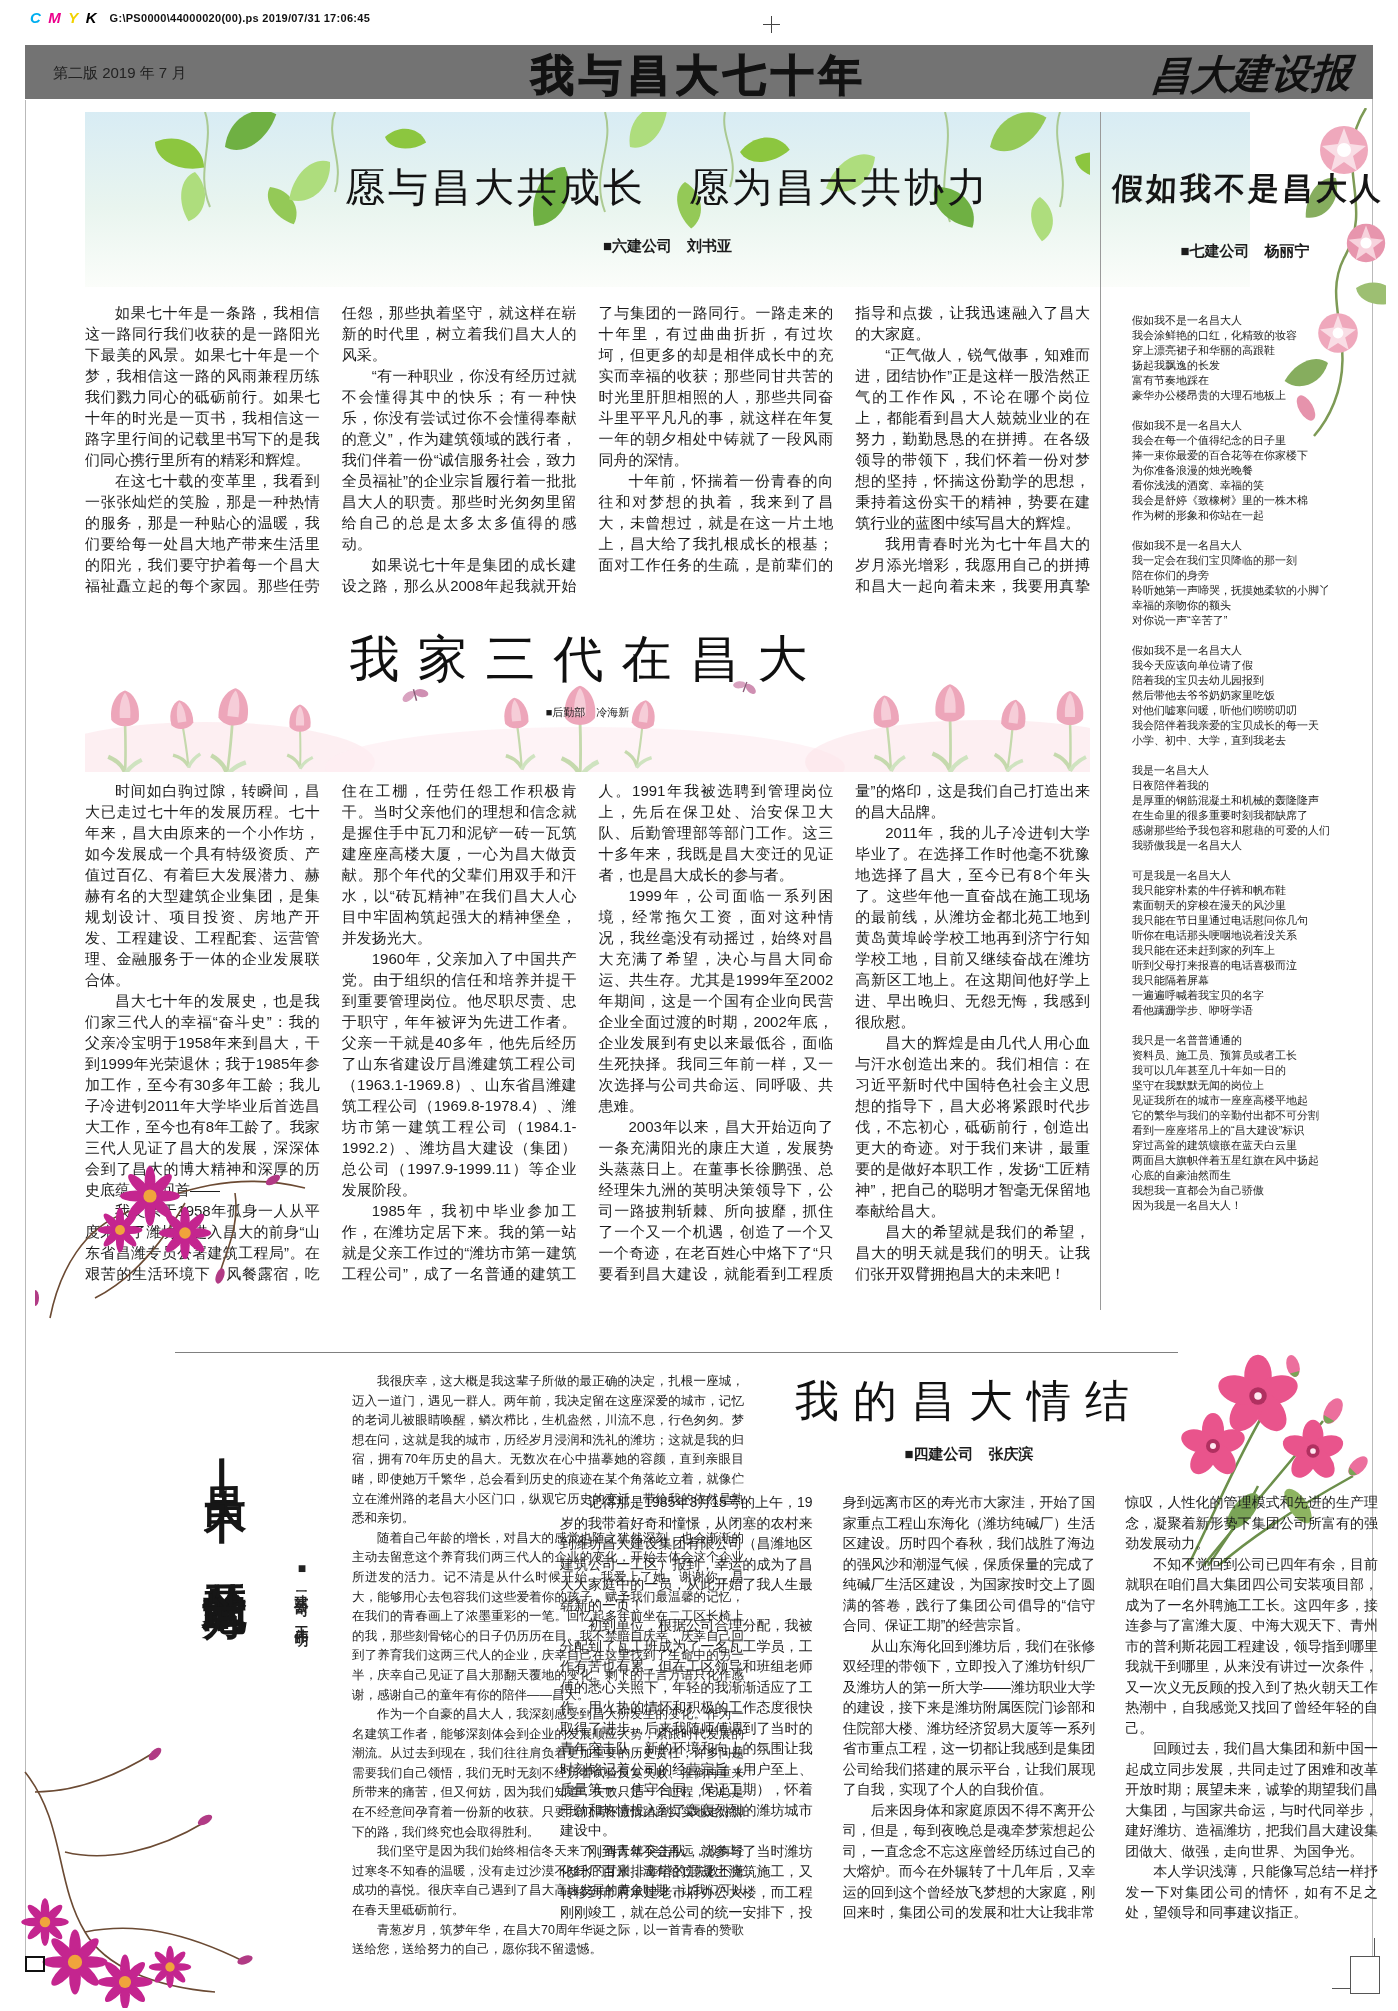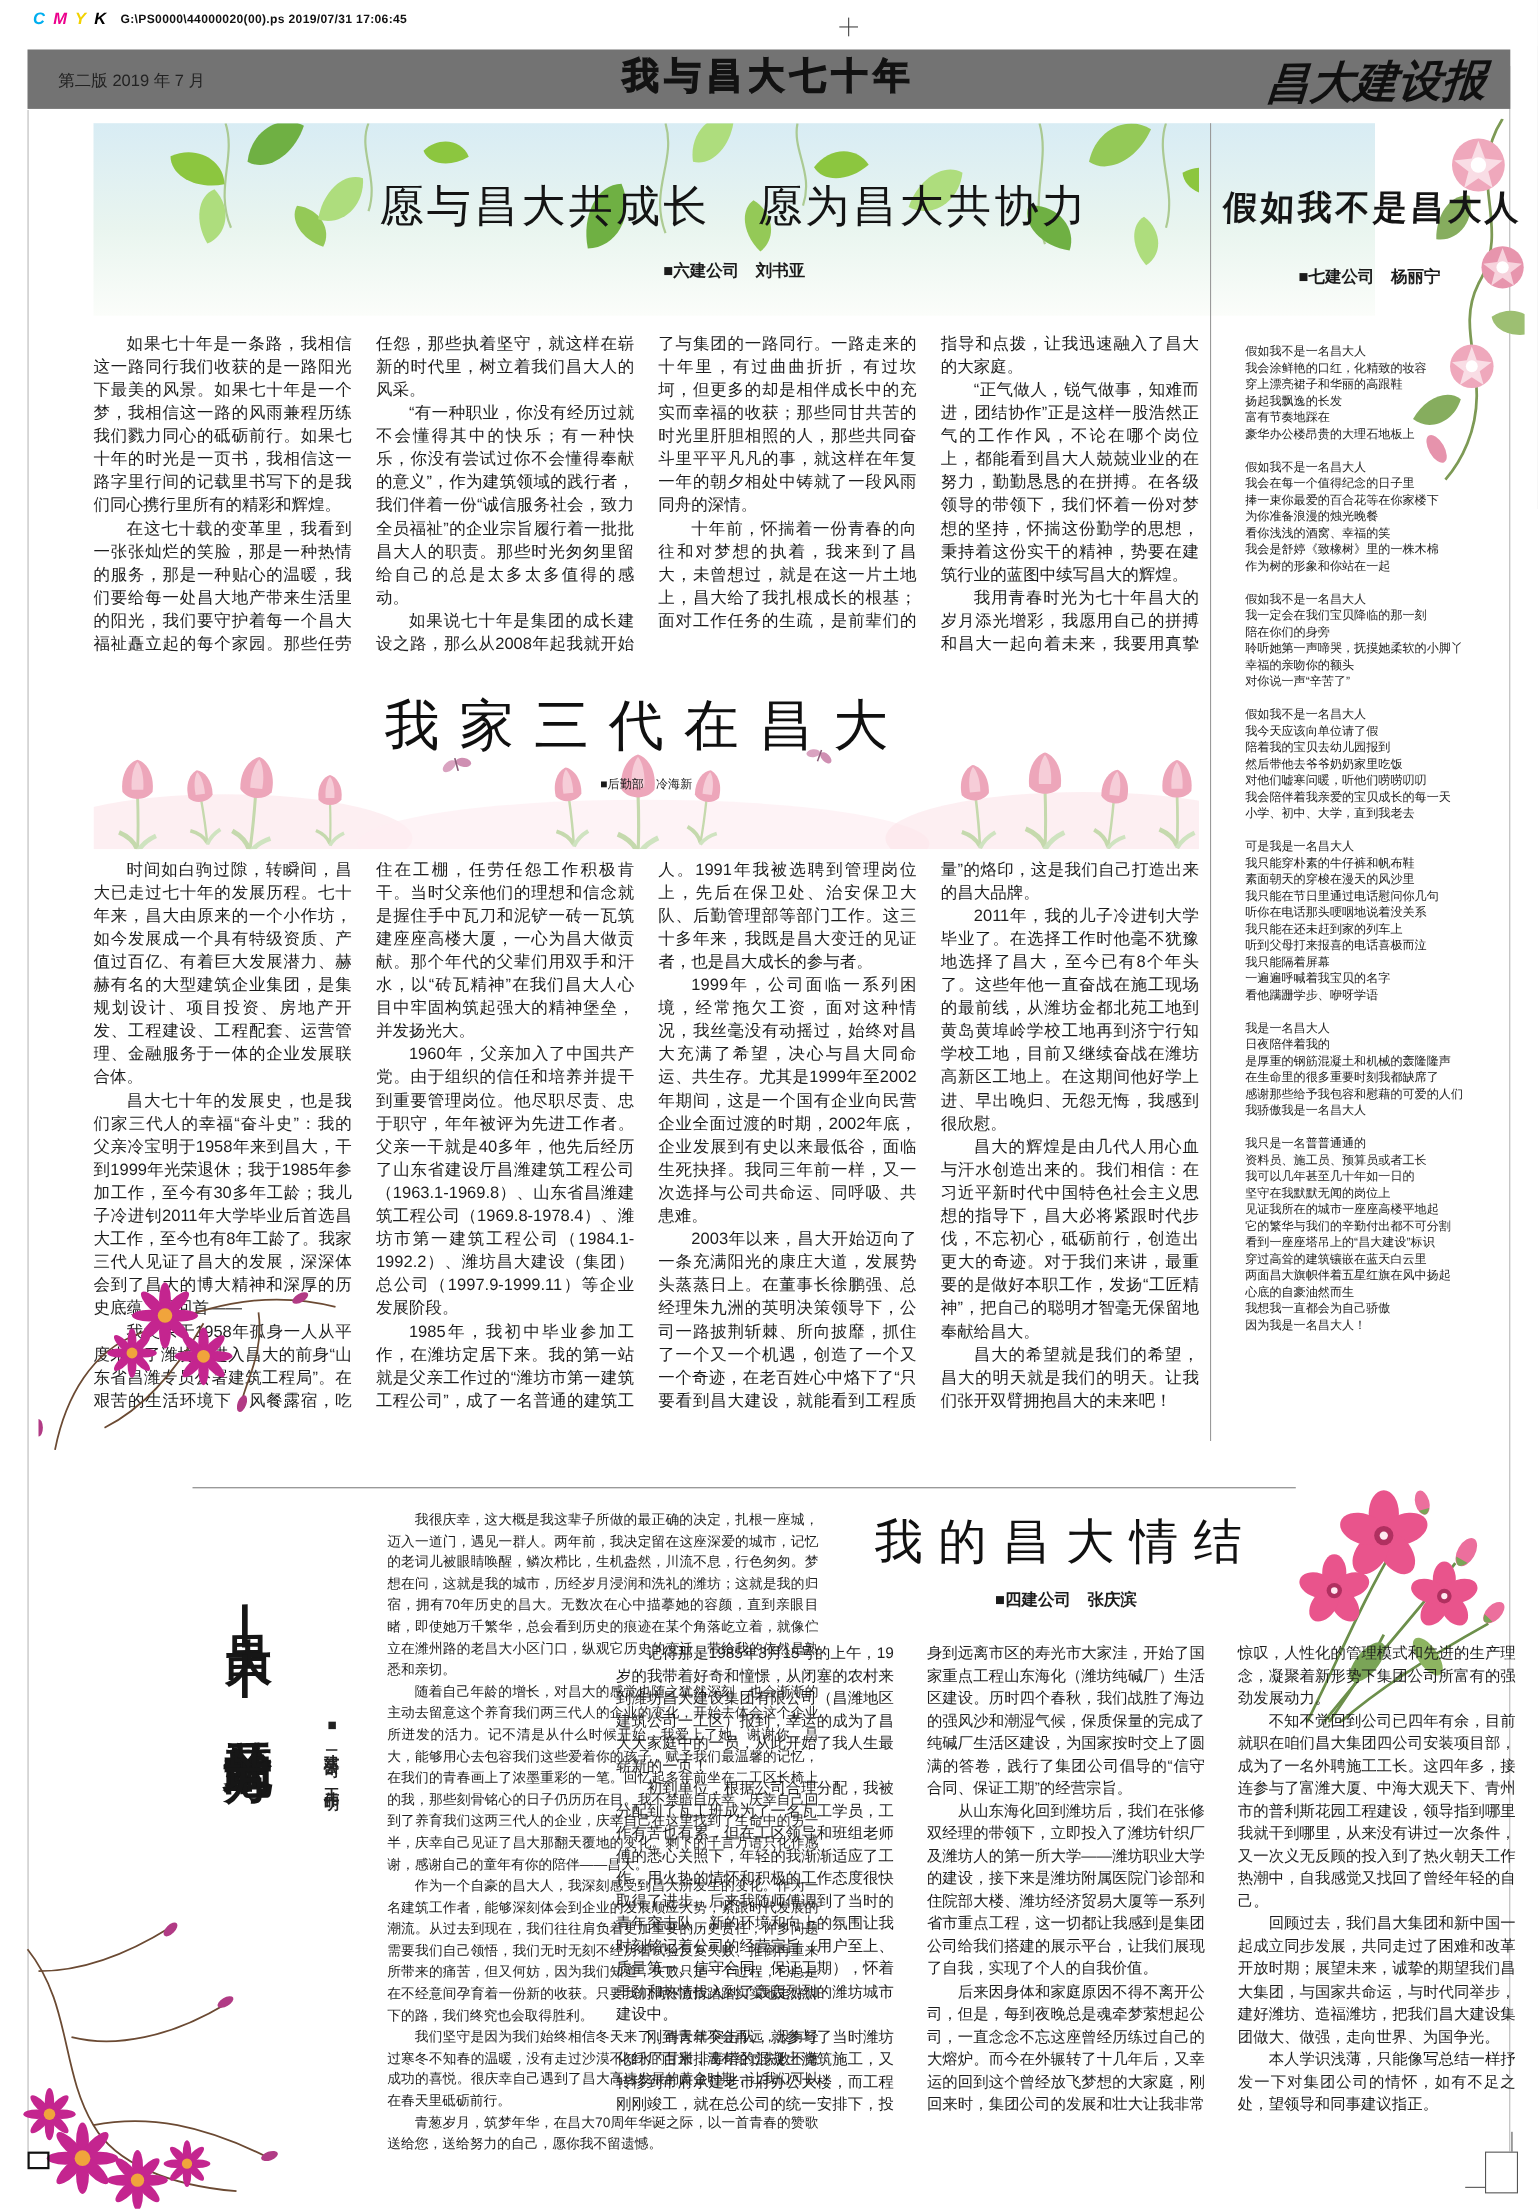--- a/index.html
+++ b/index.html
@@ -12,21 +12,21 @@
   .c-c{color:#00aeef}.c-m{color:#ec008c}.c-y{color:#f2d200}.c-k{color:#000}
   .ps-path{font-size:11px;font-weight:bold;letter-spacing:.3px;color:#111;margin-left:6px;}
   .crop-cross{position:absolute;left:763px;top:16px;width:17px;height:17px;}
   .crop-cross:before{content:"";position:absolute;left:8px;top:0;width:1px;height:17px;background:#444;}
   .crop-cross:after{content:"";position:absolute;left:0;top:8px;width:17px;height:1px;background:#444;}
   .rule-left,.rule-right{position:absolute;top:100px;width:1px;height:1856px;background:#b9b9b9;}
   .rule-left{left:25px}.rule-right{left:1372px;top:60px;height:1896px;}
   
   .masthead{position:absolute;left:25px;top:45px;width:1348px;height:54px;background:#737373;}
   .edition{position:absolute;left:28px;top:19px;font-size:15px;color:#222;}
-  .main-title{position:absolute;left:50%;top:2px;transform:translateX(-50%);font-size:33px;
+  .main-title{position:absolute;left:50%;top:2px;transform:translateX(-50%);font-size:43px;
               font-weight:900;letter-spacing:5px;color:#121212;-webkit-text-stroke:1.2px #121212;white-space:nowrap;}
   .paper-name{position:absolute;right:22px;top:2px;font-size:40px;font-weight:bold;font-style:italic;
               font-family:"DejaVu Serif",serif;transform:skewX(-5deg) rotate(-1deg);white-space:nowrap;color:#101010;}
   
   .banner1{position:absolute;left:85px;top:112px;width:1165px;height:175px;text-align:center;overflow:hidden;
            background:linear-gradient(180deg,#d8ecf4 0%,#e9f5ef 55%,#fbfdfa 100%);}
   .banner1 svg{position:absolute;left:0;top:0;}
   .art1-title{position:relative;z-index:2;margin-top:48px;font-size:40px;font-weight:500;letter-spacing:3px;color:#141414;white-space:nowrap;}
   .art1-byline{position:relative;z-index:2;margin-top:22px;font-size:15px;font-weight:bold;}
   
@@ -242,38 +242,38 @@
         <div class="stanza">
           <div class="pline">假如我不是一名昌大人</div>
           <div class="pline">我今天应该向单位请了假</div>
           <div class="pline">陪着我的宝贝去幼儿园报到</div>
           <div class="pline">然后带他去爷爷奶奶家里吃饭</div>
           <div class="pline">对他们嘘寒问暖，听他们唠唠叨叨</div>
           <div class="pline">我会陪伴着我亲爱的宝贝成长的每一天</div>
           <div class="pline">小学、初中、大学，直到我老去</div>
         </div>
         <div class="stanza">
+          <div class="pline">我是一名昌大人</div>
+          <div class="pline">日夜陪伴着我的</div>
+          <div class="pline">是厚重的钢筋混凝土和机械的轰隆隆声</div>
+          <div class="pline">在生命里的很多重要时刻我都缺席了</div>
+          <div class="pline">感谢那些给予我包容和慰藉的可爱的人们</div>
+          <div class="pline">我骄傲我是一名昌大人</div>
+        </div>
+        <div class="stanza">
           <div class="pline">可是我是一名昌大人</div>
           <div class="pline">我只能穿朴素的牛仔裤和帆布鞋</div>
           <div class="pline">素面朝天的穿梭在漫天的风沙里</div>
           <div class="pline">我只能在节日里通过电话慰问你几句</div>
           <div class="pline">听你在电话那头哽咽地说着没关系</div>
           <div class="pline">我只能在还未赶到家的列车上</div>
           <div class="pline">听到父母打来报喜的电话喜极而泣</div>
           <div class="pline">我只能隔着屏幕</div>
           <div class="pline">一遍遍呼喊着我宝贝的名字</div>
           <div class="pline">看他蹒跚学步、咿呀学语</div>
-        </div>
-        <div class="stanza">
-          <div class="pline">我是一名昌大人</div>
-          <div class="pline">日夜陪伴着我的</div>
-          <div class="pline">是厚重的钢筋混凝土和机械的轰隆隆声</div>
-          <div class="pline">在生命里的很多重要时刻我都缺席了</div>
-          <div class="pline">感谢那些给予我包容和慰藉的可爱的人们</div>
-          <div class="pline">我骄傲我是一名昌大人</div>
         </div>
         <div class="stanza">
           <div class="pline">我只是一名普普通通的</div>
           <div class="pline">资料员、施工员、预算员或者工长</div>
           <div class="pline">我可以几年甚至几十年如一日的</div>
           <div class="pline">坚守在我默默无闻的岗位上</div>
           <div class="pline">见证我所在的城市一座座高楼平地起</div>
           <div class="pline">它的繁华与我们的辛勤付出都不可分割</div>
           <div class="pline">看到一座座塔吊上的“昌大建设”标识</div>
           <div class="pline">穿过高耸的建筑镶嵌在蓝天白云里</div>

